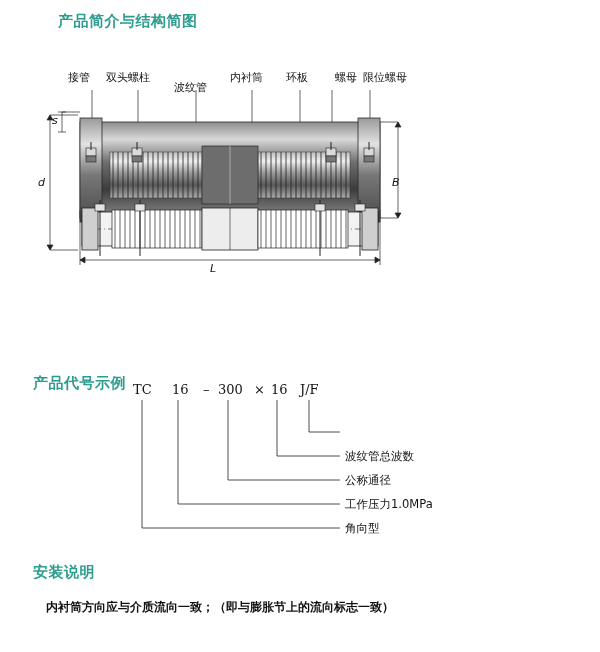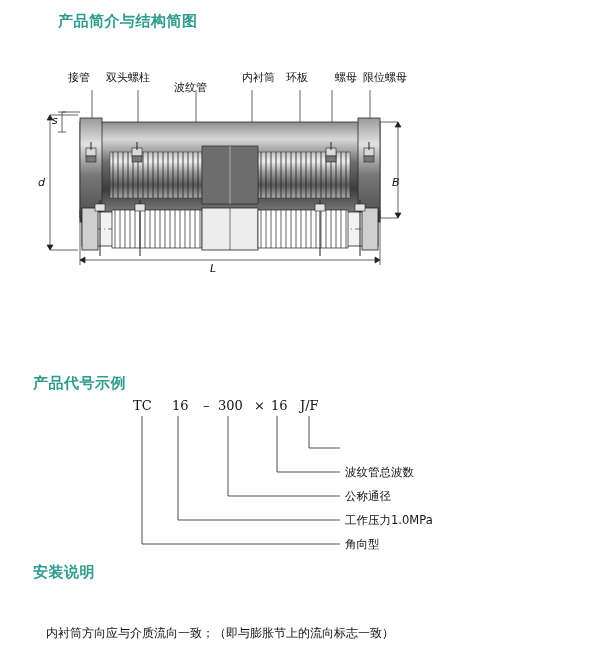--- a/index.html
+++ b/index.html
@@ -41,42 +41,42 @@
     white-space: nowrap;
   }
 
   
   #code-figure {
     position: absolute;
     left: 0px;
     top: 378px;
     width: 600px;
     height: 160px;
-    margin-top: 16px;
   }
   .code-token {
     position: absolute;
     font-size: 13px;
     color: #111;
     white-space: nowrap;
     font-family: "DejaVu Serif", "Liberation Serif", serif;
   }
   .code-desc {
     position: absolute;
     font-size: 11.5px;
     color: #111;
     white-space: nowrap;
   }
 
   
   #install-notes {
     position: absolute;
     left: 46px;
-    top: 624px;
+    top: 598px;
     width: 520px;
+    font-weight: bold;
   }
   #install-notes p {
     margin: 0 0 6px 0;
     font-size: 12px;
     line-height: 18px;
     color: #111;
   }
 </style>
 </head>
 <body>
@@ -290,21 +290,21 @@
         <rect x="315" y="144" width="10" height="7"></rect>
         <rect x="355" y="144" width="10" height="7"></rect>
       </g>
     </g>
   </svg>
 
   
   <div class="callout-label" style="left:68px; top:10px;">接管</div>
   <div class="callout-label" style="left:106px; top:10px;">双头螺柱</div>
   <div class="callout-label" style="left:174px; top:20px;">波纹管</div>
-  <div class="callout-label" style="left:230px; top:10px;margin-left:12px;">内衬筒</div>
+  <div class="callout-label" style="left:230px; top:10px;">内衬筒</div>
   <div class="callout-label" style="left:286px; top:10px;">环板</div>
   <div class="callout-label" style="left:335px; top:10px;">螺母</div>
   <div class="callout-label" style="left:350px; top:10px;padding-left:13px;">限位螺母</div>
 
   
   <div class="callout-label" style="left:52px; top:54px; font-style:italic;">s</div>
   <div class="callout-label" style="left:38px; top:116px; font-style:italic;">d</div>
   <div class="callout-label" style="left:392px; top:116px; font-style:italic;">B</div>
   <div class="callout-label" style="left:210px; top:202px; font-style:italic;">L</div>
 </div>

